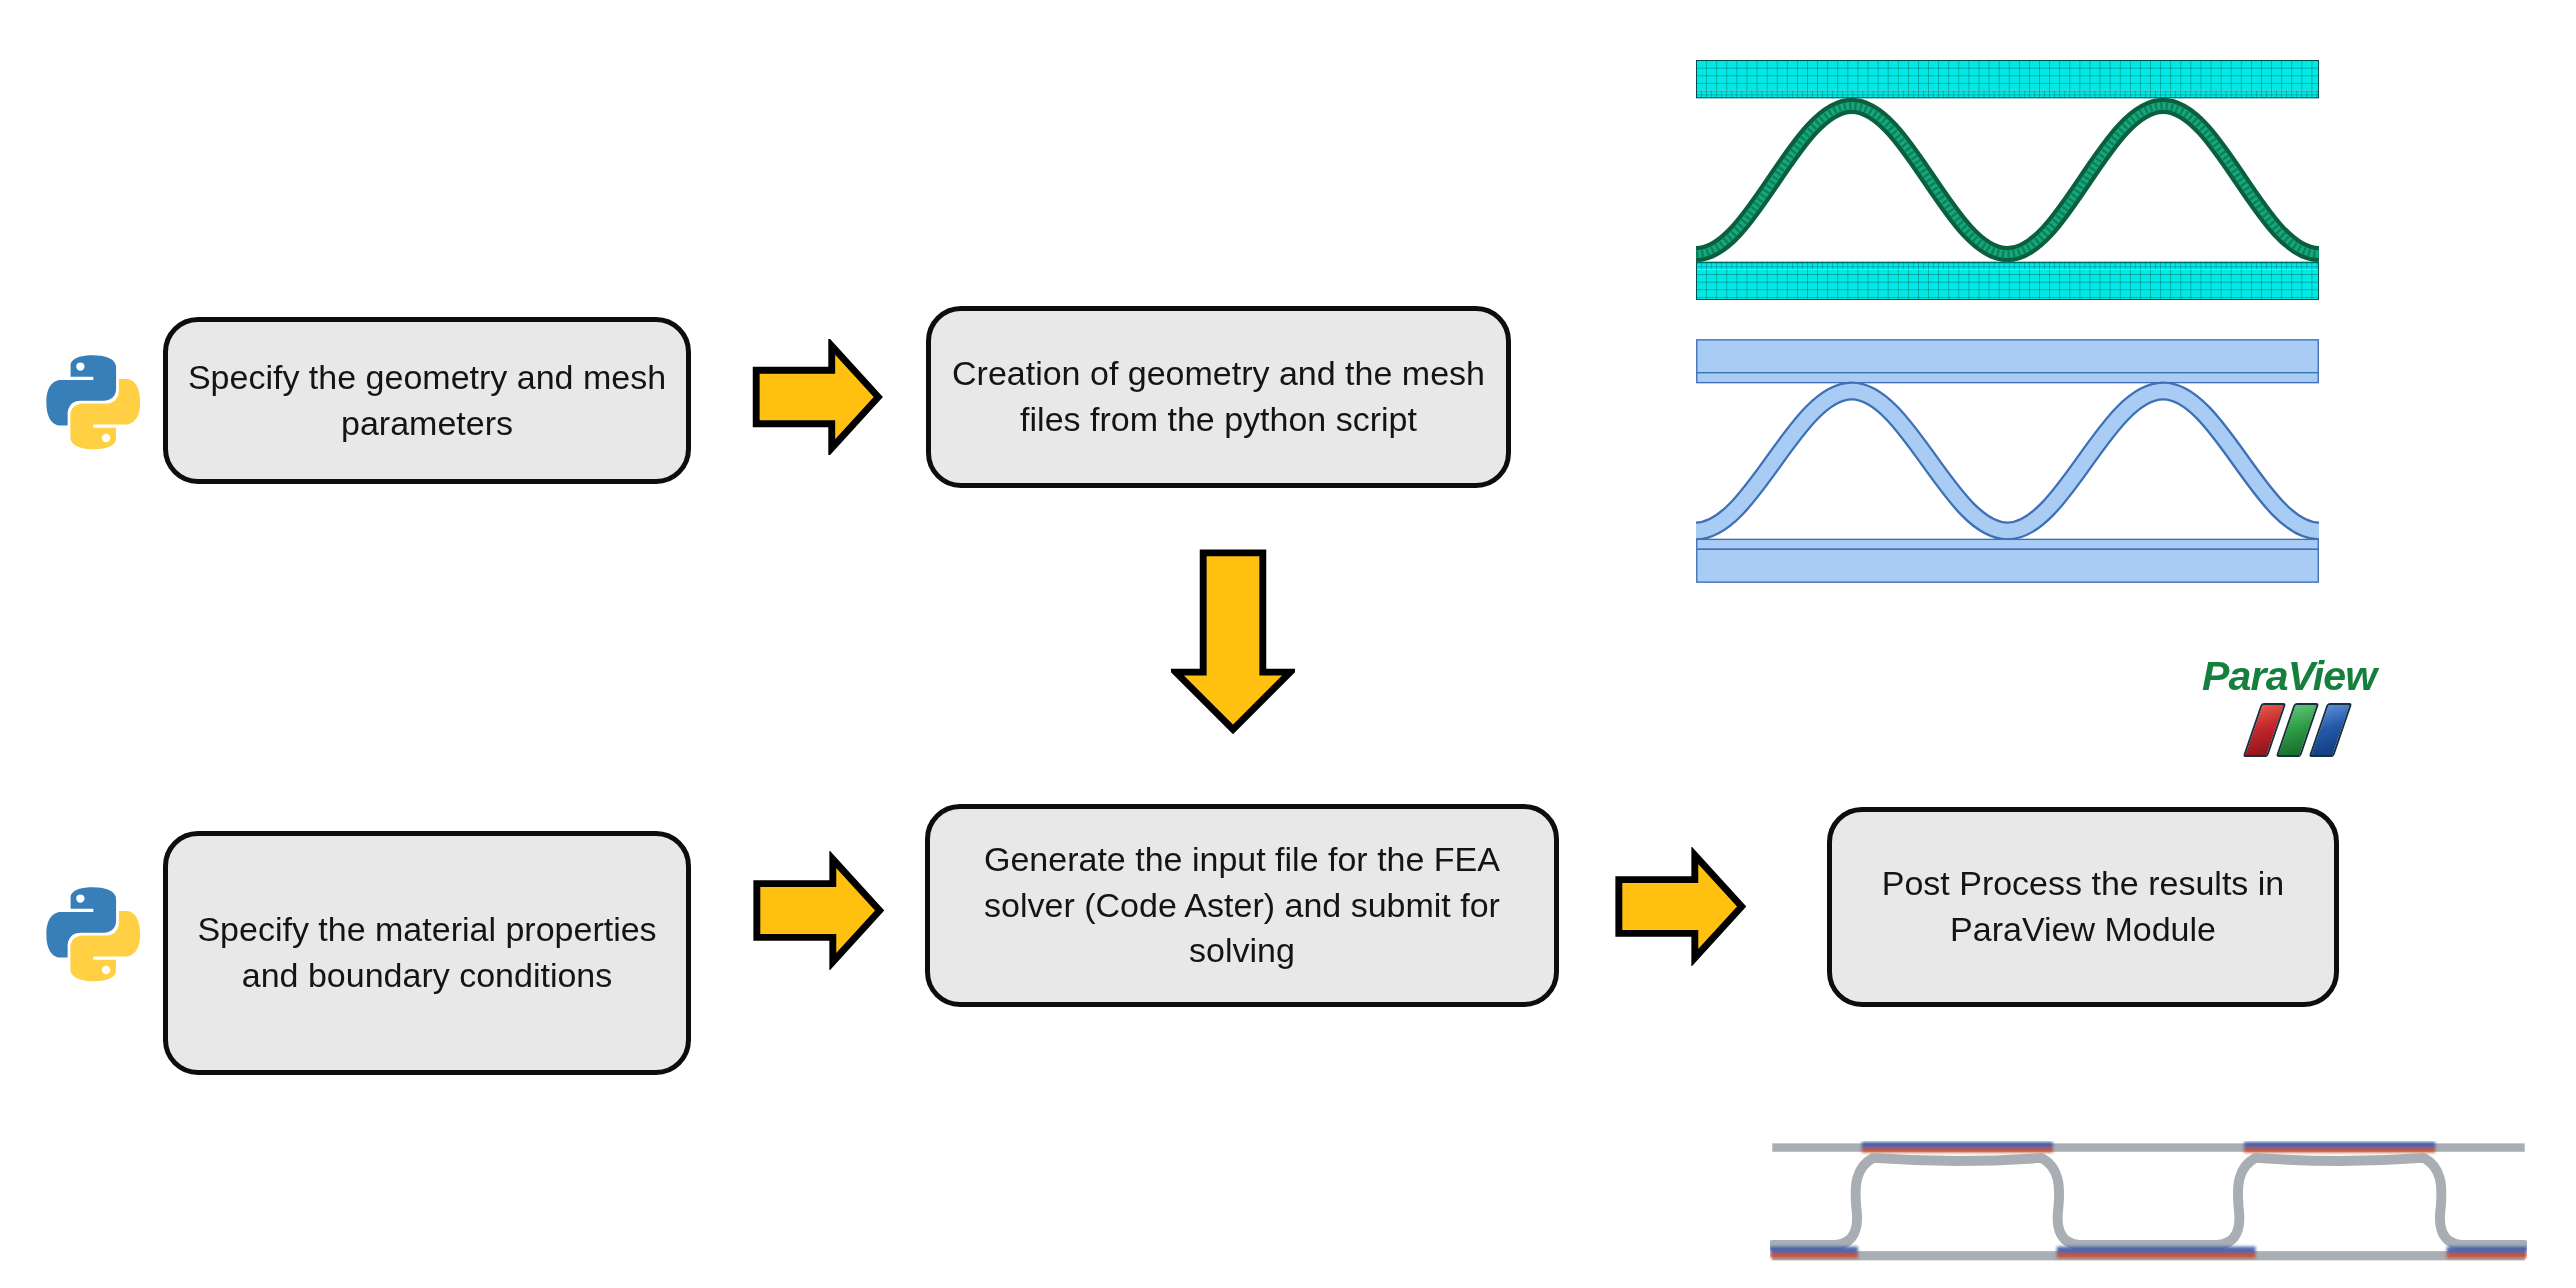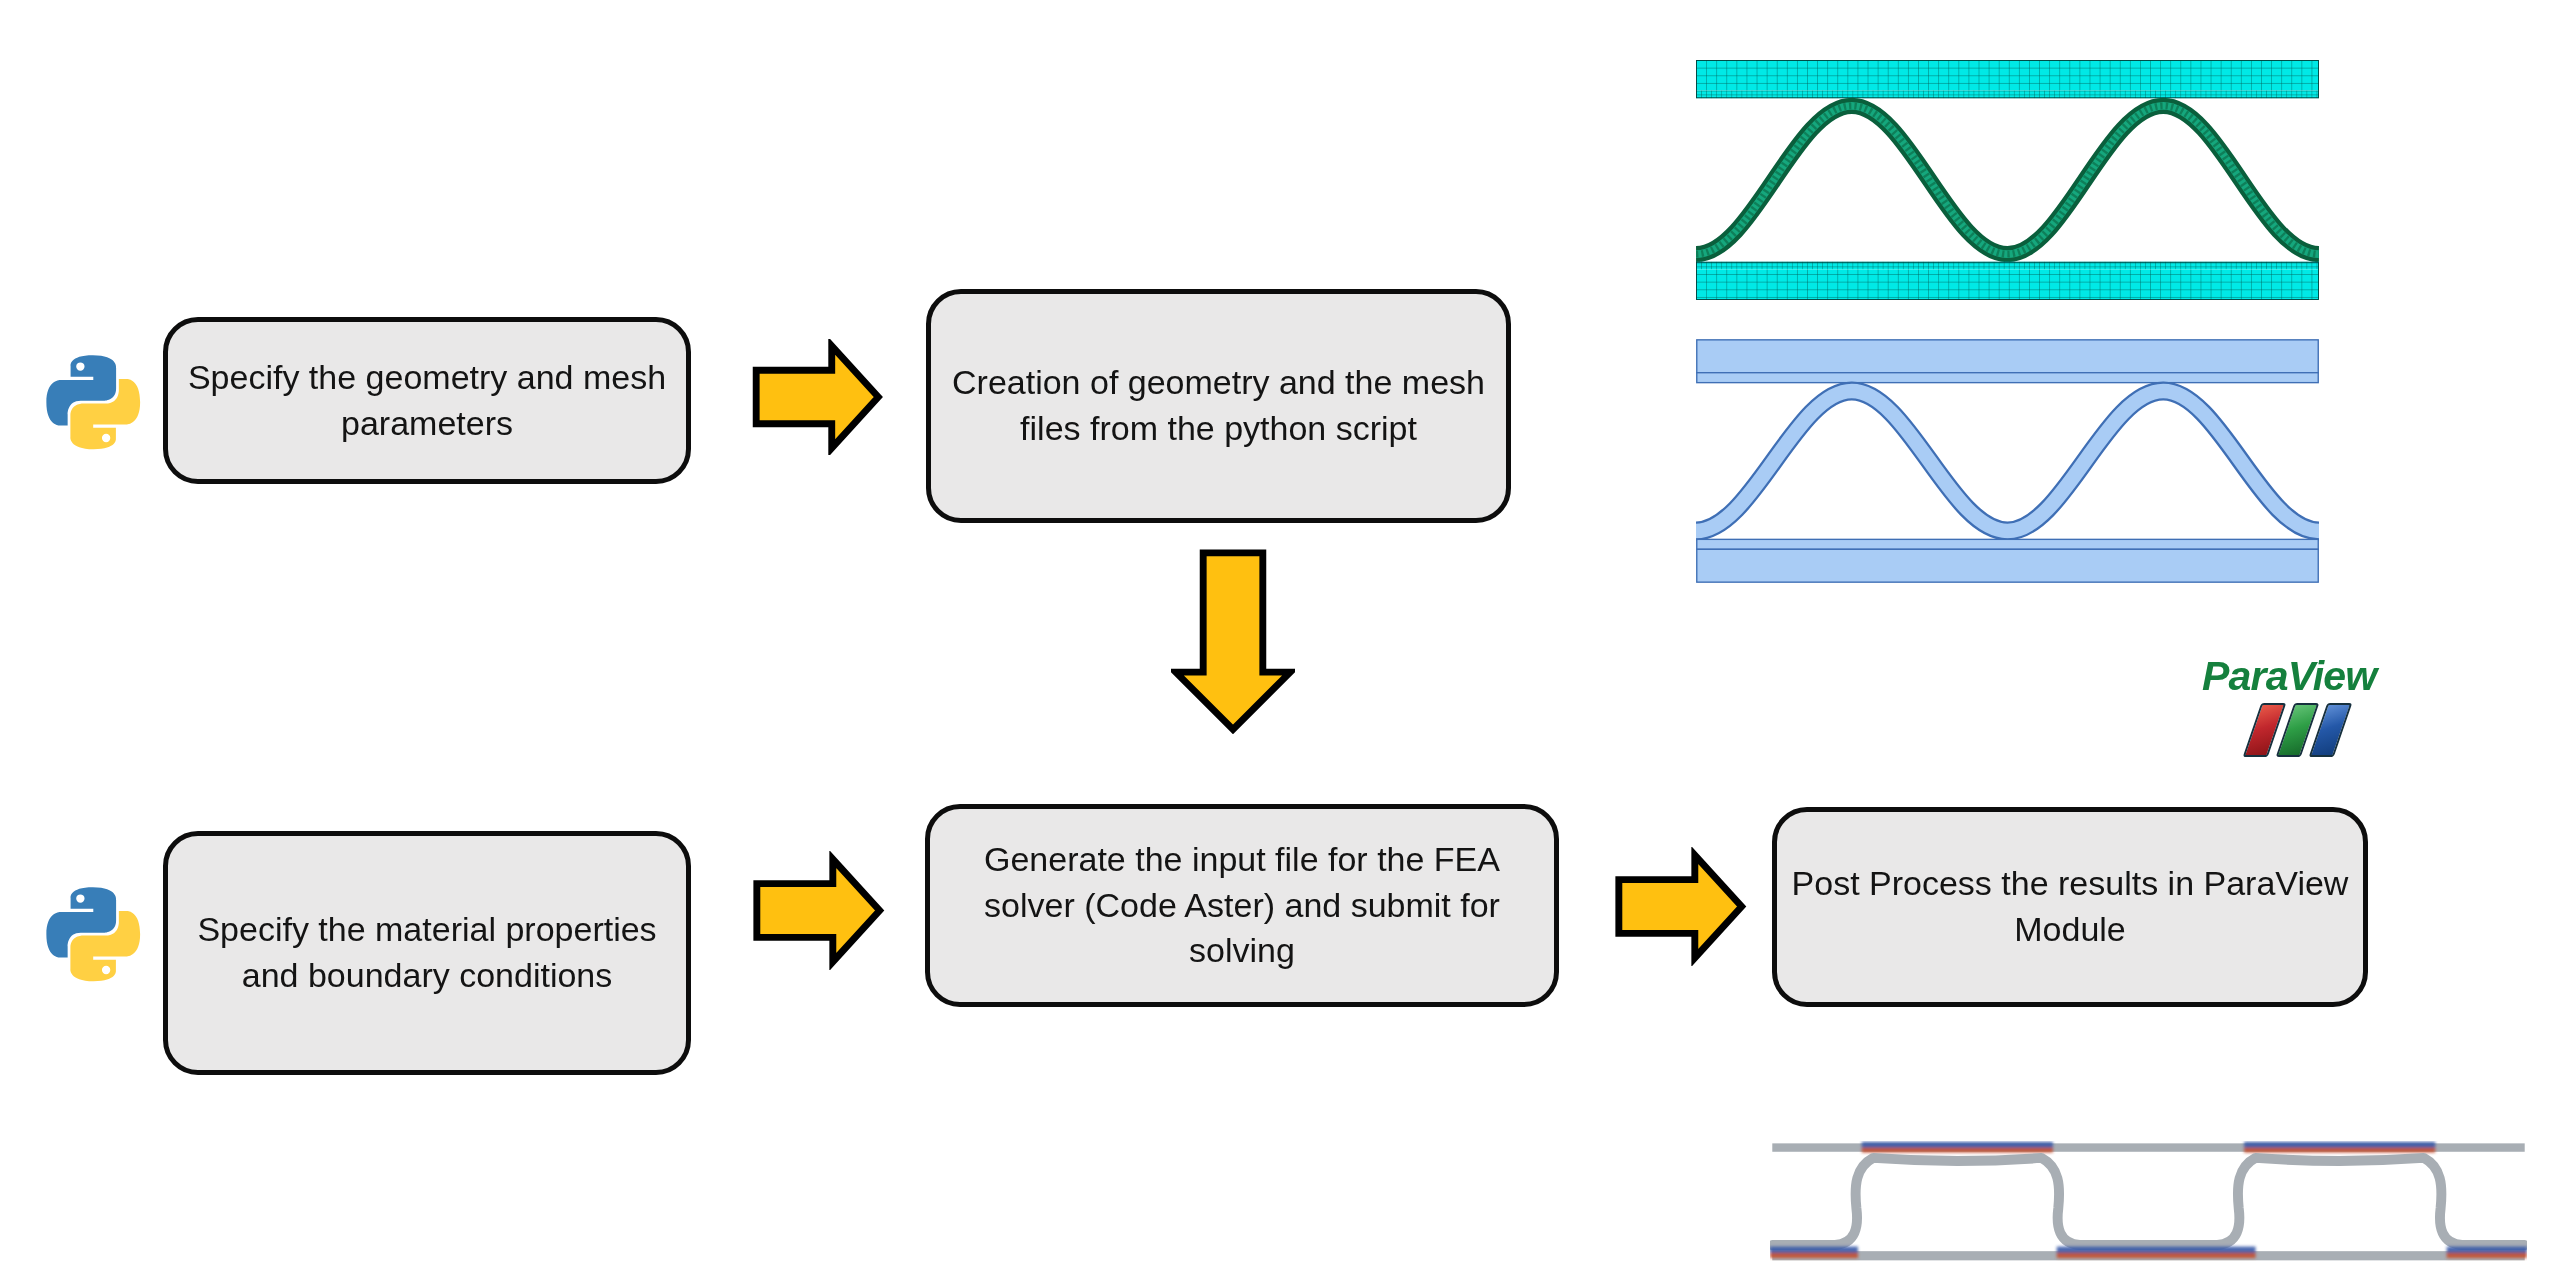--- a/index.html
+++ b/index.html
@@ -36,21 +36,21 @@
   </svg>
 
   <div class="flow-box" style="left:163px;top:317px;width:528px;height:167px">
     <span>Specify the geometry and mesh parameters</span>
   </div>
 
   <svg class="abs" style="left:752px;top:339px" width="132" height="116" viewBox="0 0 172 152">
     <polygon points="5,41 104,41 104,9 165,76 104,143 104,111 5,111" stroke="#000000" stroke-width="9" stroke-linejoin="miter" fill="#FFC010"></polygon>
   </svg>
 
-  <div class="flow-box" style="left:926px;top:289px;width:585px;height:234px">
+  <div class="flow-box" style="left:926px;top:306px;width:585px;height:182px">
     <span>Creation of geometry and the mesh files from the python script</span>
   </div>
 
   <svg class="abs" style="left:1171px;top:549px" width="124" height="185" viewBox="0 0 162 242">
     <polygon points="42,5 120,5 120,161 156,161 81,236 6,161 42,161" stroke="#000000" stroke-width="9" stroke-linejoin="miter" fill="#FFC010"></polygon>
   </svg>
 
   <svg class="abs" style="left:37px;top:878px" width="113" height="113" viewBox="0 0 111 111">
     <path d="M54.9 9.2c-23.4 0-21.9 10.2-21.9 10.2v10.9h22.3v3.1H24.2s-15-1.7-15 21.9 13.1 22.8 13.1 22.8h7.8V67s-.4-13.1 12.9-13.1h22.2s12.5.2 12.5-12.1V21.5S79.6 9.2 54.9 9.2zm-12.3 6.9a4.1 4.1 0 1 1 0 8.2 4.1 4.1 0 0 1 0-8.2z" fill="#387EB8"></path>
     <path d="M55.6 101.4c23.4 0 21.9-10.2 21.9-10.2V80.3H55.2v-3.1h31.1s15 1.7 15-21.9-13.1-22.8-13.1-22.8h-7.8v11s.4 13.1-12.9 13.1H45.3s-12.5-.2-12.5 12.1v20.4s-1.9 12.3 22.8 12.3zm12.3-6.9a4.1 4.1 0 1 1 0-8.2 4.1 4.1 0 0 1 0 8.2z" fill="#FFD043"></path>
@@ -65,21 +65,21 @@
   </svg>
 
   <div class="flow-box" style="left:925px;top:804px;width:634px;height:203px">
     <span>Generate the input file for the FEA solver (Code Aster) and submit for solving</span>
   </div>
 
   <svg class="abs" style="left:1615px;top:847px" width="132" height="119" viewBox="0 0 172 152">
     <polygon points="5,41 104,41 104,9 165,76 104,143 104,111 5,111" stroke="#000000" stroke-width="9" stroke-linejoin="miter" fill="#FFC010"></polygon>
   </svg>
 
-  <div class="flow-box" style="left:1772px;top:807px;width:596px;height:200px">
+  <div class="flow-box" style="left:1827px;top:807px;width:512px;height:200px">
     <span>Post Process the results in ParaView Module</span>
   </div>
 
   <svg class="abs" style="left:1696px;top:60px" width="623" height="240" viewBox="0 0 815 314">
     <defs>
       <pattern id="gridA" width="13.2" height="10" patternUnits="userSpaceOnUse">
         <rect width="13.2" height="10" fill="#00E9E6"></rect>
         <path d="M13.2 0H0V10" fill="none" stroke="#005F57" stroke-width="1.1"></path>
       </pattern>
       <pattern id="gridB" width="6.6" height="5" patternUnits="userSpaceOnUse">

